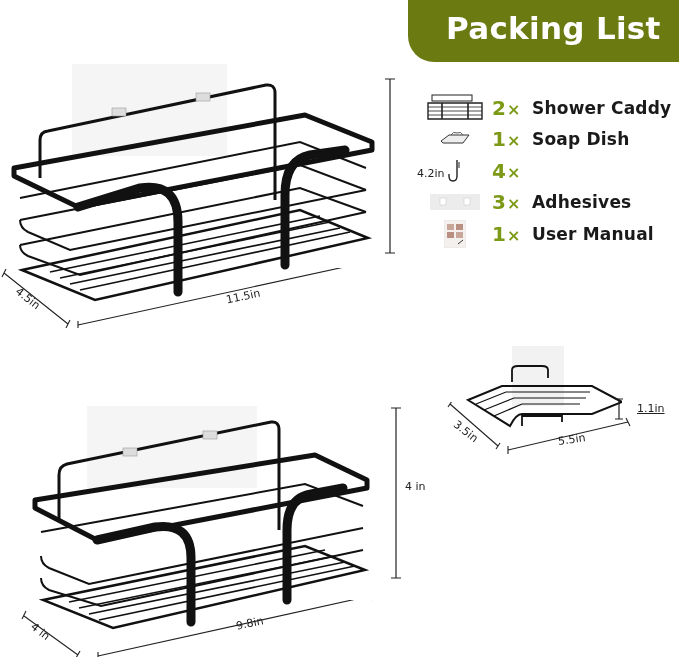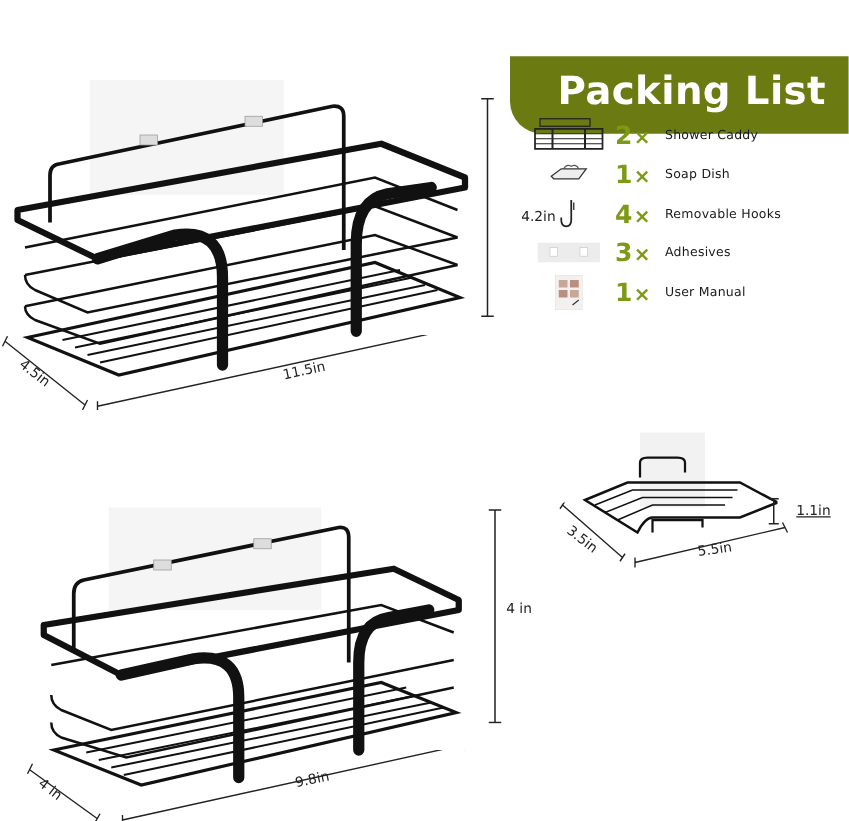--- a/index.html
+++ b/index.html
@@ -1,24 +1,24 @@
 <!DOCTYPE html>
 <html><head>
 <meta charset="utf-8">
 <style>
   html, body { margin:0; padding:0; }
   body { width:679px; height:657px; background:#ffffff; position:relative; overflow:hidden; font-family:"DejaVu Sans", sans-serif; }
   .abs { position:absolute; }
-  .banner { left:408px; top:0; width:271px; height:62px; background:#6b7b12; border-bottom-left-radius:26px;margin-top:45px; }
+  .banner { left:408px; top:0; width:271px; height:62px; background:#6b7b12; border-bottom-left-radius:26px; }
   .banner-title { position:absolute; left:38px; top:10px; font-size:31px; font-weight:bold; color:#ffffff; letter-spacing:0.3px; }
   .pack-row { position:absolute; left:418px; height:32px; display:flex; align-items:center; }
   .pack-thumb { width:74px; height:30px; display:flex; align-items:center; justify-content:center; }
   .pack-qty { width:40px; font-size:20px; font-weight:bold; color:#7c9a16; margin-left:0px; }
   .pack-qty .x { font-size:16px; margin-left:1px; }
-  .pack-label { font-size:10px; color:#1a1a1a; font-weight:400; letter-spacing:0.2px; }
+  .pack-label { font-size:17px; color:#1a1a1a; font-weight:700; letter-spacing:0.2px; }
   .dim-text { font-size:11px; color:#222; font-family:"DejaVu Sans", sans-serif; }
   svg { display:block; }
 </style>
 </head>
 <body>
 
 <div class="abs banner">
   <div class="banner-title">Packing List</div>
 </div>
 
@@ -47,21 +47,20 @@
 </div>
 
 <div class="pack-row" style="top:155px;">
   <div class="pack-thumb">
     <svg width="20" height="26" viewBox="0 0 20 26">
       <path d="M12 2 V18 Q12 23 8 23 Q4 23 4 18 V16" fill="none" stroke="#222" stroke-width="1.4"></path>
       <path d="M14 4 V10" stroke="#222" stroke-width="1"></path>
     </svg>
   </div>
   <div class="pack-qty"><span>4</span><span class="x">×</span></div>
-  <div class="pack-label">Removable Hooks</div>
 </div>
 
 <div class="pack-row" style="top:186px;">
   <div class="pack-thumb">
     <svg width="50" height="16" viewBox="0 0 50 16">
       <rect x="0" y="0" width="50" height="16" fill="#ececec"></rect>
       <rect x="10" y="4" width="6" height="7" fill="#fff" stroke="#ccc" stroke-width="0.6"></rect>
       <rect x="34" y="4" width="6" height="7" fill="#fff" stroke="#ccc" stroke-width="0.6"></rect>
     </svg>
   </div>

